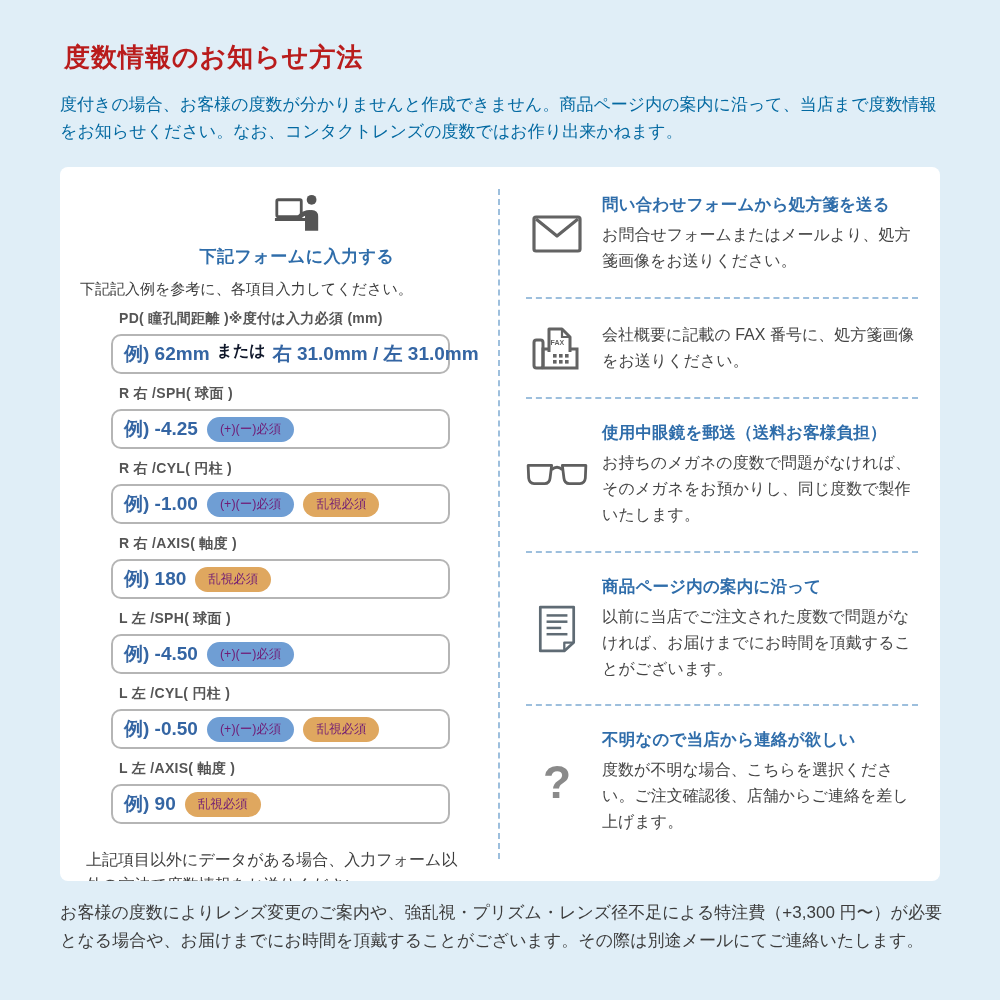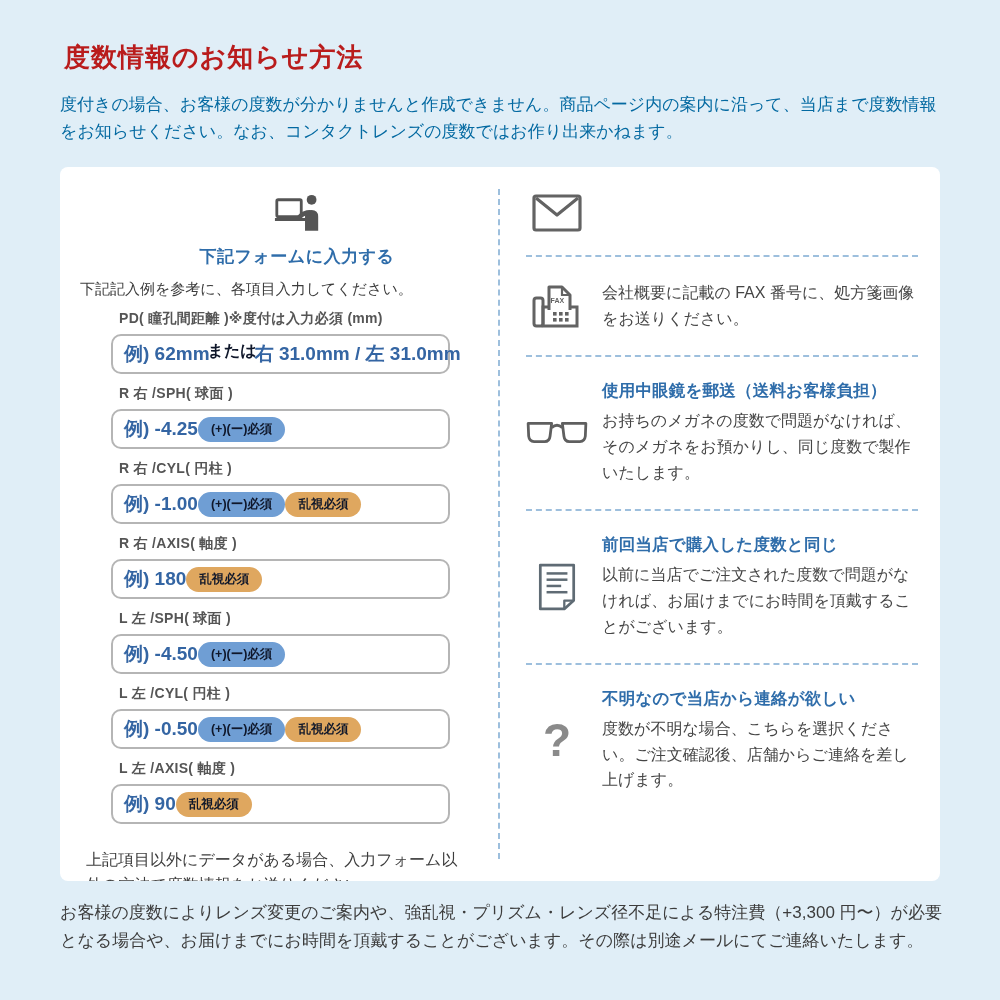--- a/index.html
+++ b/index.html
@@ -25,26 +25,26 @@
   .col-right{flex:1;border-left:2px dashed #9dbfdd;box-sizing:border-box;padding:0 22px 0 26px;}
 
   
   .form-head{display:flex;align-items:center;gap:10px;margin:2px 0 12px 36px;flex-direction:column;}
   .form-head-title{color:#2f6daa;font-weight:bold;font-size:17px;letter-spacing:0.5px;}
   .form-sub{margin:0 0 10px 20px;font-size:15px;color:#3c3c3c;}
   .field-label{margin:11px 0 6px 59px;font-size:14px;font-weight:bold;color:#555;letter-spacing:0.3px;}
   .example-box{
     margin-left:51px;width:339px;height:40px;box-sizing:border-box;
     border:2px solid #b5b5b5;border-radius:10px;background:#fff;
-    display:flex;align-items:center;padding:0 11px;
+    display:flex;align-items:center;gap:9px;padding:0 11px;
   }
   .ex-val{color:#3465a3;font-weight:bold;font-size:19px;white-space:nowrap;}
   .ex-small{color:#0f172a;font-weight:bold;font-size:16px;white-space:nowrap;margin:2px -2px 7px;}
   .badge{
-    border-radius:999px;color:#0f172a;font-weight:bold;font-size:12.5px;
+    border-radius:999px;color:#701a75;font-weight:normal;font-size:12.5px;
     padding:4px 13px;white-space:nowrap;line-height:1.3;
   }
   .badge-blue{background:#6f9ed4;}
   .badge-orange{background:#dfa75f;}
   .form-note{margin:24px 0 0 26px;font-size:16px;line-height:1.55;width:376px;color:#3c3c3c;}
 
   
   .method{display:flex;align-items:center;padding:23px 0;}
   .method + .method{border-top:2px dashed #9dbfdd;}
   .method:first-child{padding-top:5px;}
@@ -154,20 +154,24 @@
     </div>
 
     <div class="col-right">
 
       <div class="method">
         <div class="method-icon">
           <svg width="50" height="38" viewBox="0 0 50 38" aria-hidden="true">
             <rect x="2" y="2" width="46" height="34" rx="2" fill="none" stroke="#636363" stroke-width="3.2"></rect>
             <path d="M4 4 l21 17 l21 -17" fill="none" stroke="#636363" stroke-width="3.2" stroke-linejoin="round"></path>
           </svg>
+        </div>
+        <div class="method-text">
+          <div class="method-title">問い合わせフォームから処方箋を送る</div>
+          <div class="method-body">お問合せフォームまたはメールより、処方箋画像をお送りください。</div>
         </div>
       </div>
 
       <div class="method">
         <div class="method-icon">
           <svg width="50" height="46" viewBox="0 0 50 46" aria-hidden="true">
             <rect x="2" y="15" width="9" height="28" rx="2.5" fill="none" stroke="#636363" stroke-width="3"></rect>
             <rect x="11" y="24" width="34" height="19" fill="none" stroke="#636363" stroke-width="3"></rect>
             <path d="M17 27 v-23 h13 l8 8 v15" fill="#ffffff" stroke="#636363" stroke-width="3" stroke-linejoin="round"></path>
             <path d="M30 4 v8 h8" fill="none" stroke="#636363" stroke-width="2.2"></path>
@@ -208,21 +212,21 @@
             <path d="M35 36 h-9 v8" fill="none" stroke="#5f6b74" stroke-width="2.2" stroke-linejoin="round"></path>
             <g stroke="#5f6b74" stroke-width="2.4">
               <line x1="9" y1="10" x2="29" y2="10"></line>
               <line x1="9" y1="16" x2="29" y2="16"></line>
               <line x1="9" y1="22" x2="23" y2="22"></line>
               <line x1="9" y1="28" x2="29" y2="28"></line>
             </g>
           </svg>
         </div>
         <div class="method-text">
-          <div class="method-title">前回当店で購入した度数と同じ</div>
+          <div class="method-title">商品ページ内の案内に沿って</div>
           <div class="method-body">以前に当店でご注文された度数で問題がなければ、お届けまでにお時間を頂戴することがございます。</div>
         </div>
       </div>
 
       <div class="method">
         <div class="method-icon">
           <span class="qmark">?</span>
         </div>
         <div class="method-text">
           <div class="method-title">不明なので当店から連絡が欲しい</div>

